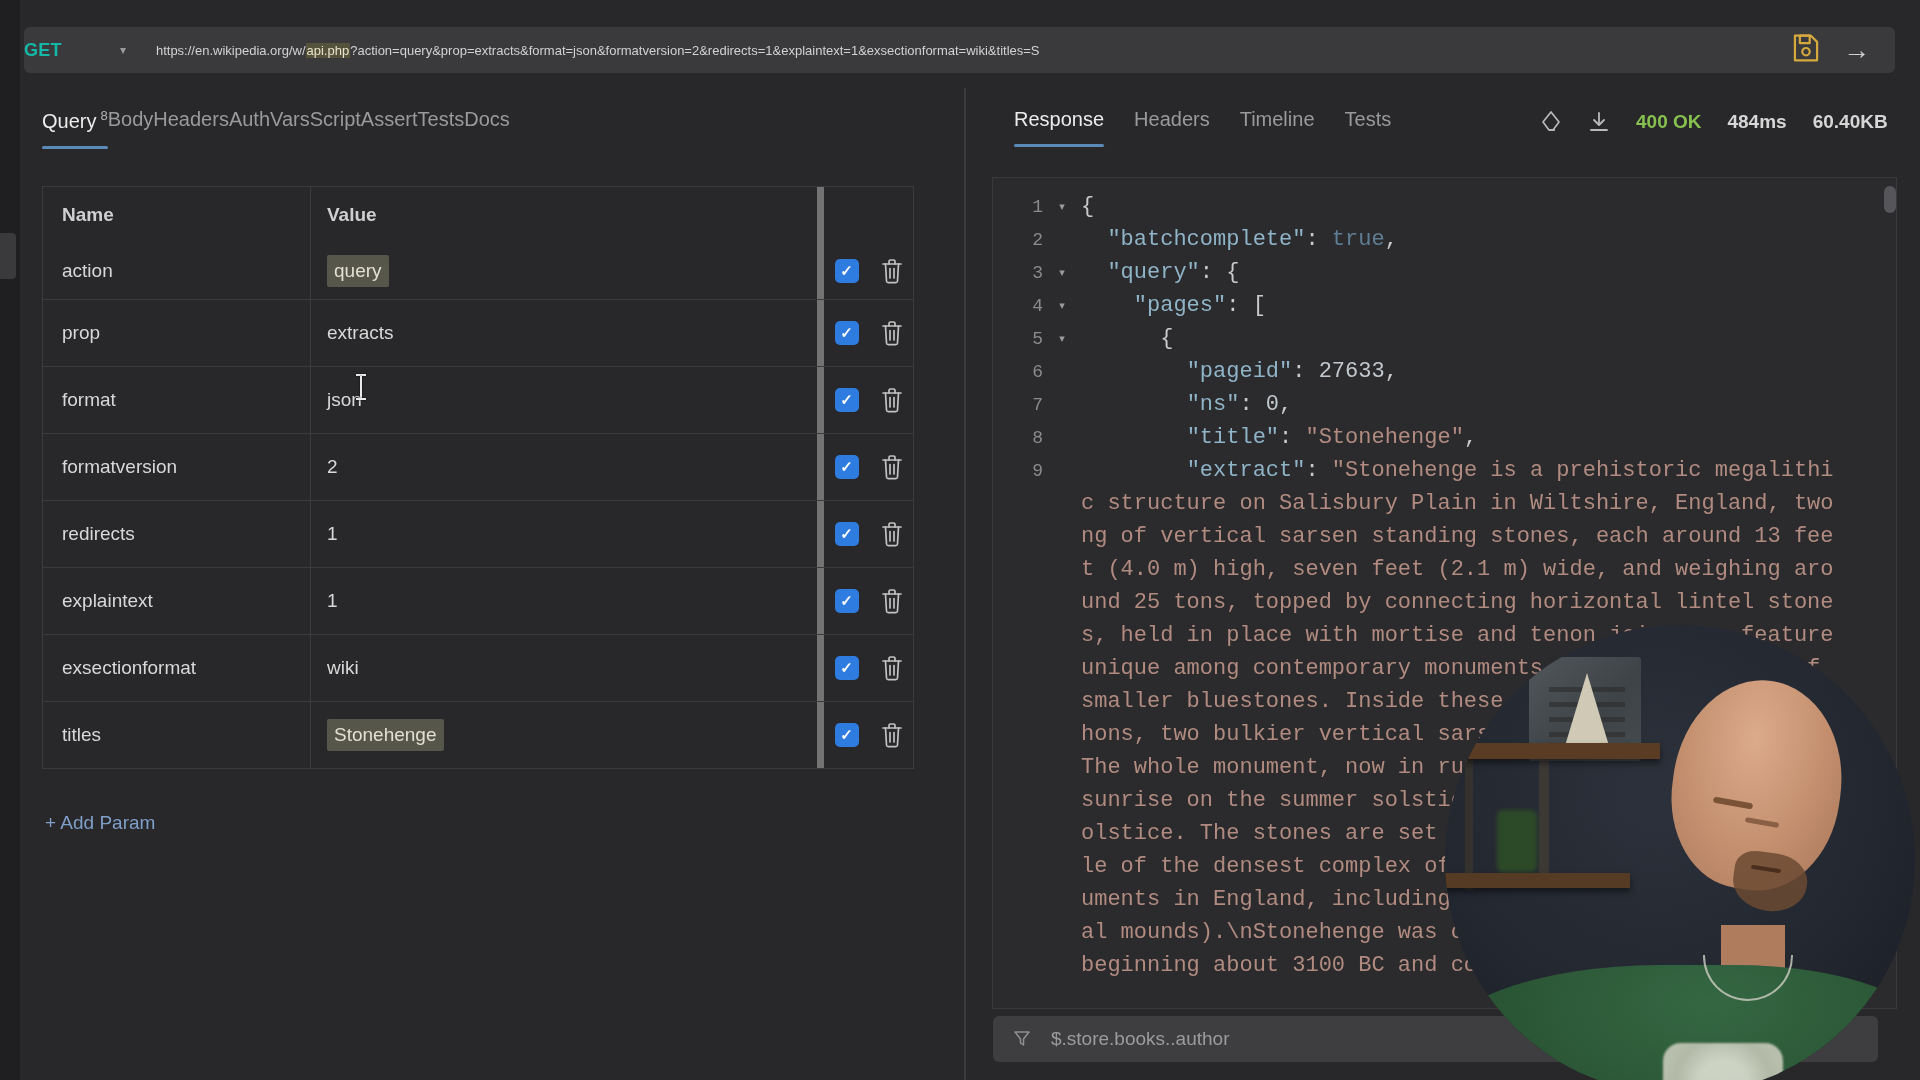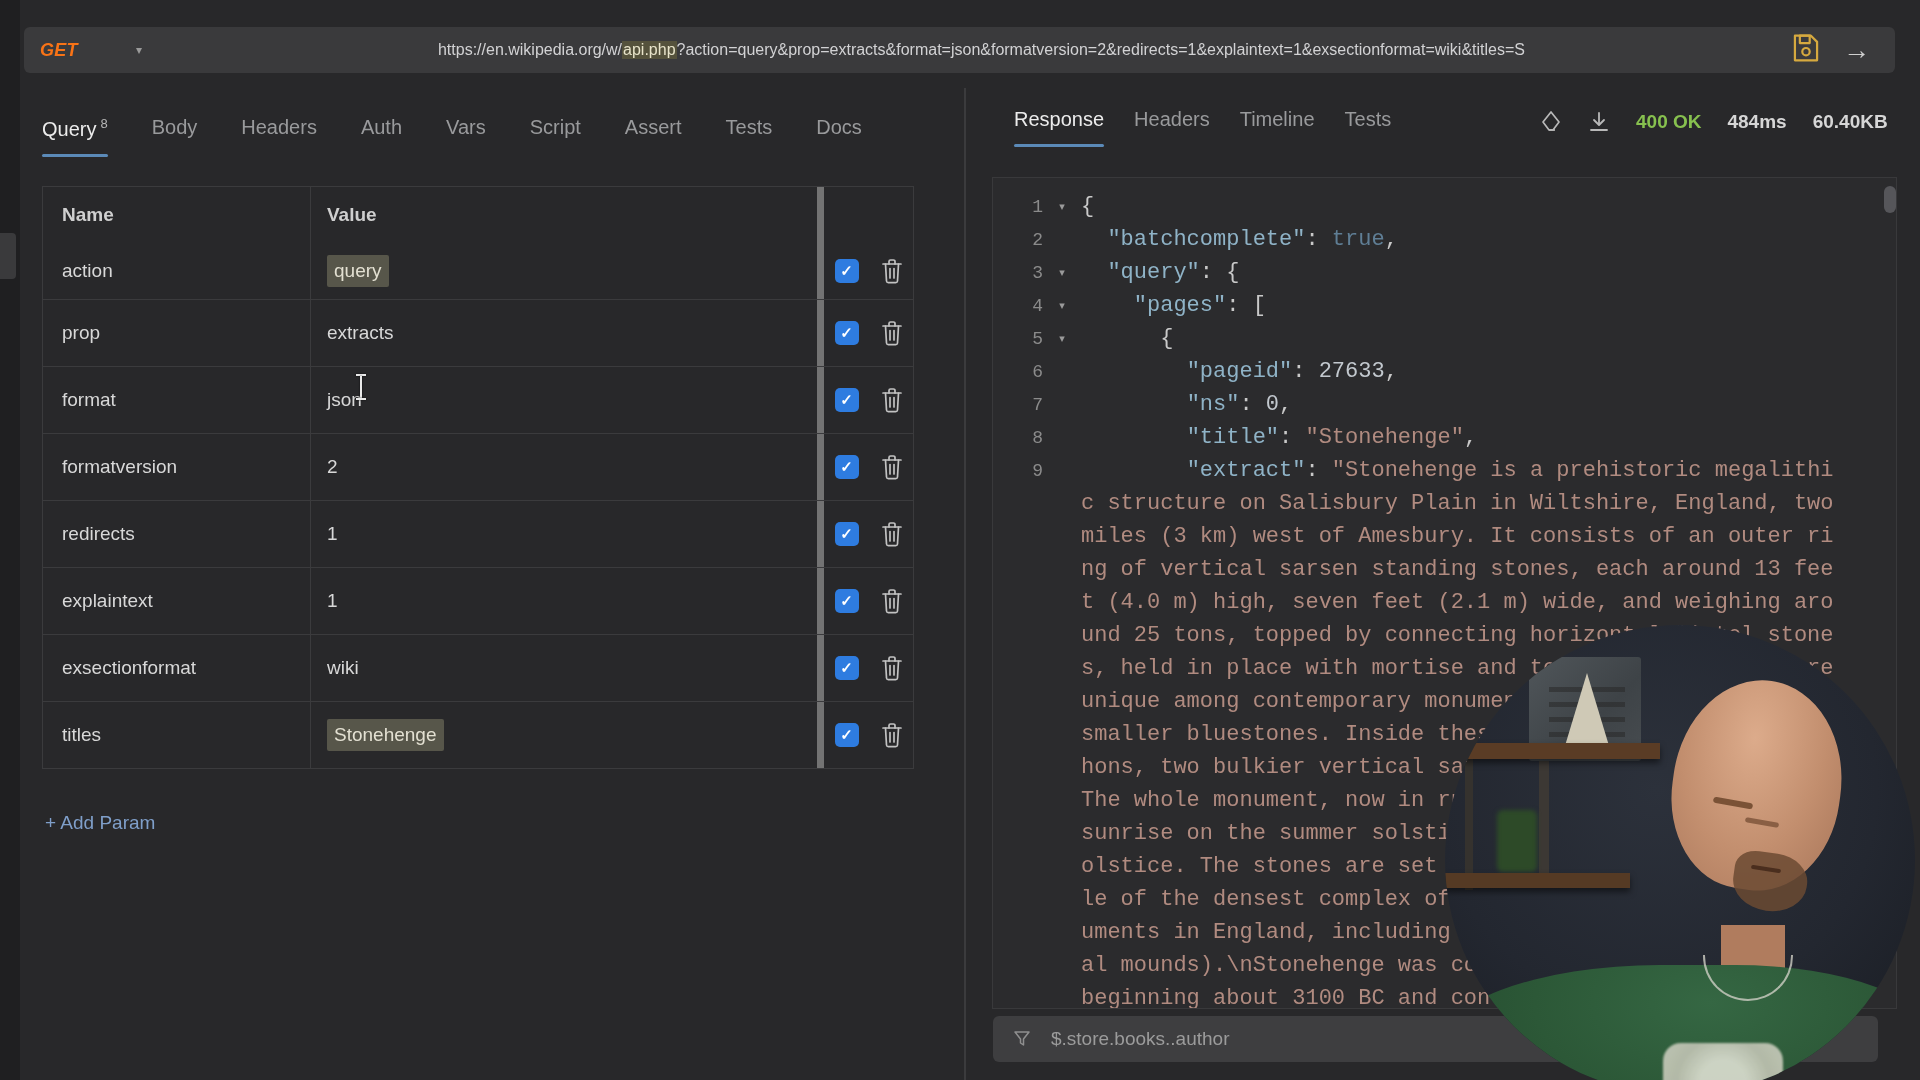--- a/index.html
+++ b/index.html
@@ -7,30 +7,30 @@
     font-family:"Liberation Sans", sans-serif; color:#d6d6d6; }
   .abs { position:absolute; }
 
   
   #left-edge { left:0; top:0; width:20px; height:1080px; background:#1f1f21; }
   #left-notch { left:0; top:233px; width:16px; height:46px; background:#3a3a3c; border-radius:0 4px 4px 0; }
 
   
   #url-bar { left:24px; top:27px; width:1871px; height:46px; background:#3a3a3c; border-radius:6px;
     display:flex; align-items:center; }
-  #method { margin-left:16px; font-size:18px; font-weight:600; color:#f97316; letter-spacing:.3px; cursor:pointer;font-style:italic; }
+  #method { font-size:18px; font-weight:600; color:#14b8a6; letter-spacing:.3px; cursor:pointer; }
   #method-caret { margin-left:58px; font-size:12px; color:#9a9a9a; }
-  #url-text { margin-left:30px; font-size:16px; color:#d2d2d4; white-space:nowrap; overflow:hidden; flex:1 1 auto;text-align:center; }
+  #url-text { margin-left:30px; font-size:13px; color:#d2d2d4; white-space:nowrap; overflow:hidden; flex:1 1 auto; }
   #url-text .hl { background:#55523c; color:#e8e4ca; border-radius:2px; padding:3px 1px; }
   #save-btn { width:30px; flex:0 0 auto; margin-right:22px; }
   #send-btn { width:34px; flex:0 0 auto; margin-right:18px; font-size:27px; color:#cfcfcf; line-height:1; cursor:pointer; }
 
   
   .tabs { display:flex; align-items:flex-start; }
-  #req-tabs { left:42px; top:116px; gap:44px; }
+  #req-tabs { left:42px; top:108px; }
   #resp-tabs { left:1014px; top:108px; gap:30px; }
   .tab { font-size:20px; color:#999a9c; cursor:pointer; position:relative; padding-bottom:16px; }
   .tab.active { color:#ececec; }
   .tab.active::after { content:""; position:absolute; left:0; right:0; bottom:0; height:3px;
     background:#5b8ab8; border-radius:2px; }
   .tab sup { font-size:13px; color:#b5b5b5; margin-left:4px; }
 
   
   #params-table { left:42px; top:186px; width:872px; border:1px solid #3b3b3d; }
   .t-row { display:flex; border-top:1px solid #3b3b3d; height:67px; align-items:center; }
@@ -377,25 +377,20 @@
       <span class="code-text"><span class="p">        </span><span class="k">"extract"</span><span class="p">: </span><span class="s">"Stonehenge is a prehistoric megalithi</span></span>
     </div>
     <div class="cl">
       <span class="ln"></span>
       <span class="fold"></span>
       <span class="code-text"><span class="s">c structure on Salisbury Plain in Wiltshire, England, two </span></span>
     </div>
     <div class="cl">
       <span class="ln"></span>
       <span class="fold"></span>
-      <span class="code-text"><span class="s">miles (3 km) west of Amesbury. It consists of an outer ri</span></span>
-    </div>
-    <div class="cl">
-      <span class="ln"></span>
-      <span class="fold"></span>
       <span class="code-text"><span class="s">ng of vertical sarsen standing stones, each around 13 fee</span></span>
     </div>
     <div class="cl">
       <span class="ln"></span>
       <span class="fold"></span>
       <span class="code-text"><span class="s">t (4.0 m) high, seven feet (2.1 m) wide, and weighing aro</span></span>
     </div>
     <div class="cl">
       <span class="ln"></span>
       <span class="fold"></span>

